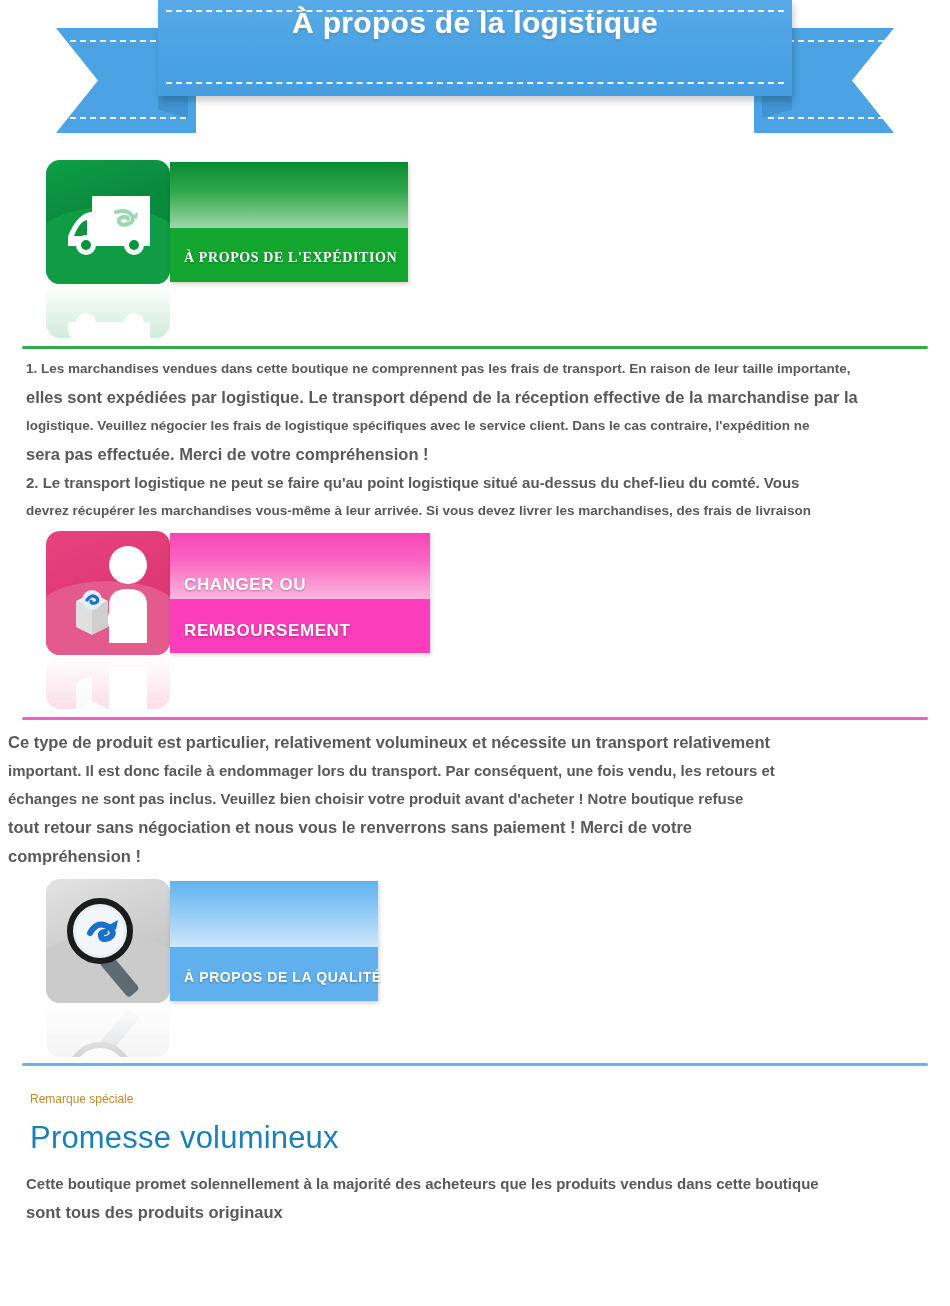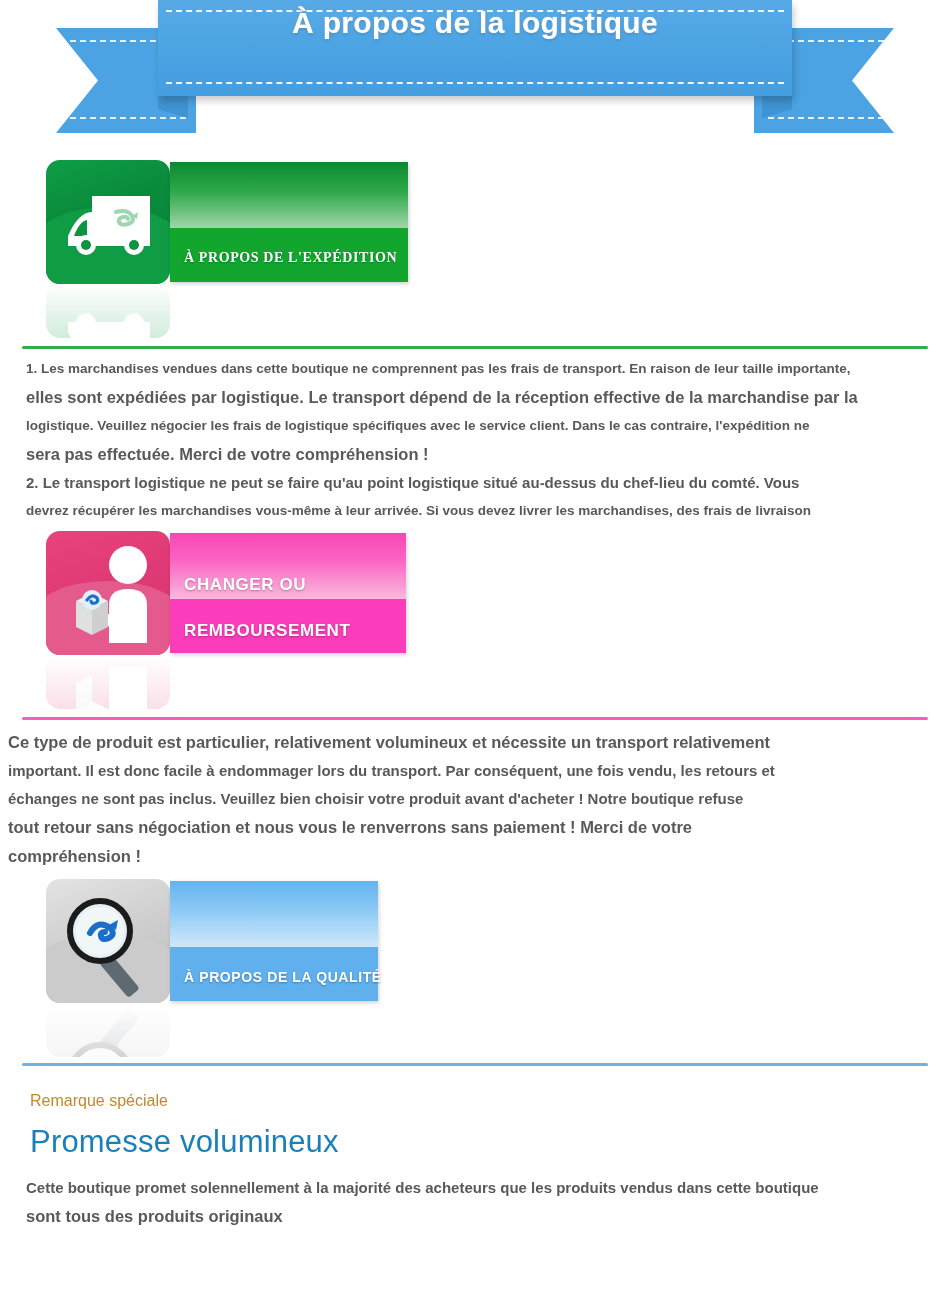--- a/index.html
+++ b/index.html
@@ -146,21 +146,21 @@
     white-space: nowrap;
   }
 
   
   .bar-green { width: 238px; font-family: Liberation Serif, serif; }
   .bar-green .band-top { background: linear-gradient(180deg, #0a8a2f 0%, #2fa84a 45%, #9fd6a8 100%); }
   .bar-green .band-bot { background: #12a62f; }
   .bar-green .label-text { bottom: 16px; }
 
   
-  .bar-pink { width: 236px; }
+  .bar-pink { width: 260px; }
   .bar-pink .band-top { background: linear-gradient(180deg, #f846b4 0%, #fb63c2 40%, #f9b9dd 100%); }
   .bar-pink .band-bot { background: #fb3cbb; }
   .bar-pink .label-text.l1 { top: 42px; font-size: 17px; }
   .bar-pink .label-text.l2 { top: 88px; font-size: 17px; }
 
   
   .bar-blue { width: 208px; }
   .bar-blue .band-top { background: linear-gradient(180deg, #62b3ef 0%, #8ecaf5 45%, #cfe8fb 100%); }
   .bar-blue .band-bot { background: #5fb0ec; }
   .bar-blue .label-text { bottom: 16px; }
@@ -201,21 +201,21 @@
   
   .para { margin: 0 26px; }
   .para .line { display: block; color: #595959; white-space: nowrap; font-weight: bold; }
   .s-sm  { font-size: 13.5px; line-height: 28px; }
   .s-md  { font-size: 15px;   line-height: 28px; }
   .s-lg  { font-size: 16.5px; line-height: 29px; }
 
   .note-head {
     margin: 26px 0 0 30px;
     color: #c08a2a;
-    font-size: 16px;
+    font-size: 12px;
   }
   .promise-title {
     margin: 14px 0 0 30px;
     color: #1b7fb8;
     font-size: 31px;
     font-weight: normal;
     letter-spacing: 0.2px;
   }
   .promise-body { margin: 14px 26px 0 26px; }
 </style>

